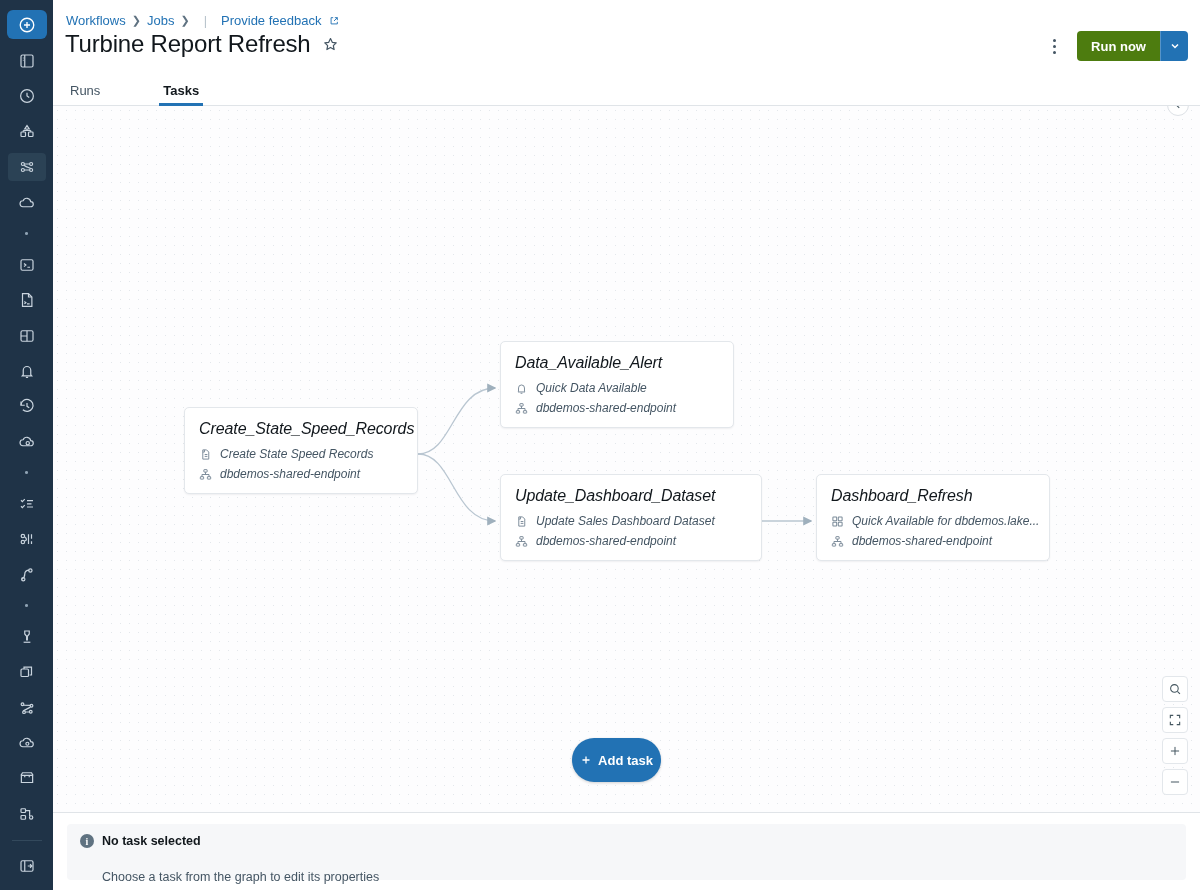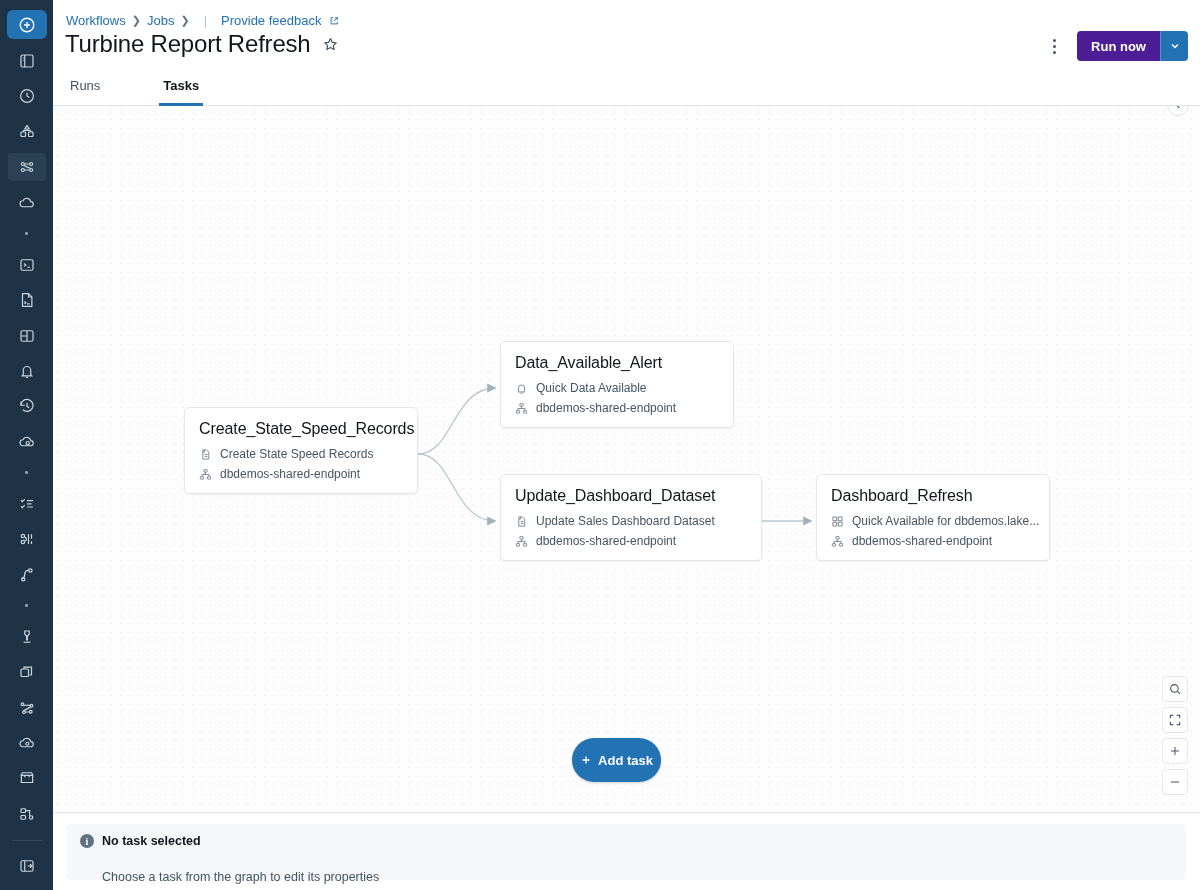--- a/index.html
+++ b/index.html
@@ -45,34 +45,34 @@
   #title-row { position: absolute; left: 12px; top: 30px; display: flex; align-items: center; gap: 11px; }
   #page-title { font-size: 24px; font-weight: 400; color: #11171c; letter-spacing: -0.2px; }
   #star-btn { cursor: pointer; color: #445563; display: flex; }
 
   #header-actions { position: absolute; right: 12px; top: 31px; display: flex; align-items: center; gap: 10px; }
   #kebab { width: 26px; height: 30px; display: flex; flex-direction: column; align-items: center;
            justify-content: center; gap: 3px; cursor: pointer; }
   #kebab i { width: 3px; height: 3px; border-radius: 50%; background: #445563; display: block; }
   .btn-group { display: flex; }
   #run-now {
-    background: #4c1d95; color: #fff; border: none; font-size: 13px; font-weight: 600;
+    background: #4d7c0f; color: #fff; border: none; font-size: 13px; font-weight: 600;
     padding: 0 14px; height: 30px; border-radius: 4px 0 0 4px; cursor: pointer;
     font-family: "Liberation Sans", sans-serif;
   }
   #run-caret {
     background: #2272b4; border: none; border-left: 1px solid #5694c9; width: 28px; height: 30px;
     border-radius: 0 4px 4px 0; cursor: pointer; display: flex; align-items: center; justify-content: center;
   }
   #run-caret svg { width: 12px; height: 12px; color: #fff; }
 
   
   #tabs {
     position: absolute; left: 53px; top: 78px; width: 1147px; height: 28px;
-    border-bottom: 1px solid #e0e4e8; background: #fff; display: flex; padding-left: 13px;
+    border-bottom: 1px solid #e0e4e8; background: #fff; display: flex; align-items: flex-end; padding-left: 13px;
   }
   .tab { font-size: 13px; color: #445563; padding: 0 4px 7px 4px; margin-right: 18px; cursor: pointer; position: relative; }
   .tab.active { color: #11171c; font-weight: 700; margin-left: 37px; }
   .tab.active::after {
     content: ""; position: absolute; left: 0; right: 0; bottom: -1px; height: 3px; background: #2272b4;
   }
 
   
   #canvas {
     position: absolute; left: 53px; top: 106px; width: 1147px; height: 706px;
@@ -85,21 +85,21 @@
     position: absolute; right: 11px; top: -12px; width: 22px; height: 22px; border-radius: 50%;
     background: #fff; border: 1px solid #dde1e6; display: flex; align-items: center; justify-content: center;
     cursor: pointer; z-index: 5;
   }
   #collapse-btn svg { width: 10px; height: 10px; color: #44565f; }
 
   svg#edges { position: absolute; left: 0; top: 0; width: 1147px; height: 706px; pointer-events: none; }
 
   .node {
     position: absolute; background: #fff; border: 1px solid #e3e7eb; border-radius: 5px;
-    box-shadow: 0 1px 2px rgba(15,23,42,.06); padding: 12px 14px 12px 14px;
+    box-shadow: 0 1px 2px rgba(15,23,42,.06); padding: 12px 14px 12px 14px; font-style: italic;
   }
   .node-title { font-size: 16px; color: #11171c; font-weight: 400; margin-bottom: 9px; letter-spacing: -0.1px; }
   .node-row { display: flex; align-items: center; gap: 8px; margin-top: 6px; }
   .node-row .ico { width: 13px; height: 13px; color: #7b8b99; flex: 0 0 13px; }
   .node-row .ico svg { width: 13px; height: 13px; display: block; }
   .node-row .txt { font-size: 12px; color: #445563; white-space: nowrap; }
 
   #node-create  { left: 131px; top: 301px; width: 234px; }
   #node-alert   { left: 447px; top: 235px; width: 234px; }
   #node-update  { left: 447px; top: 368px; width: 262px; }

